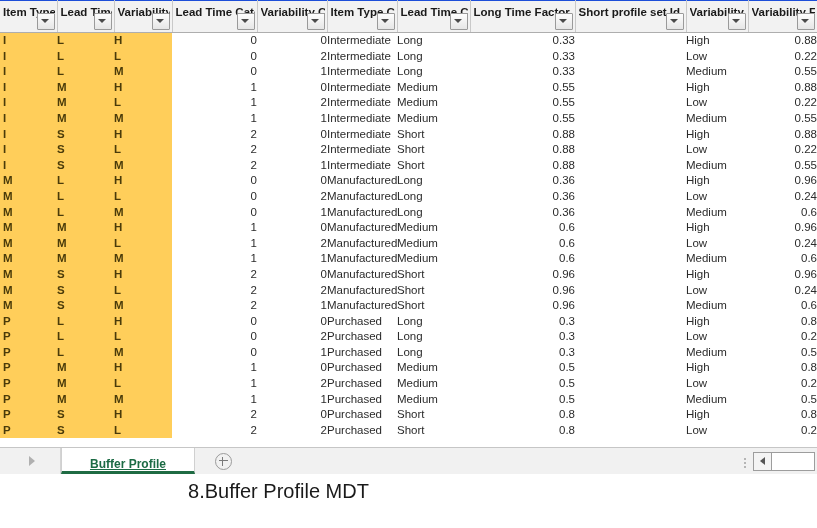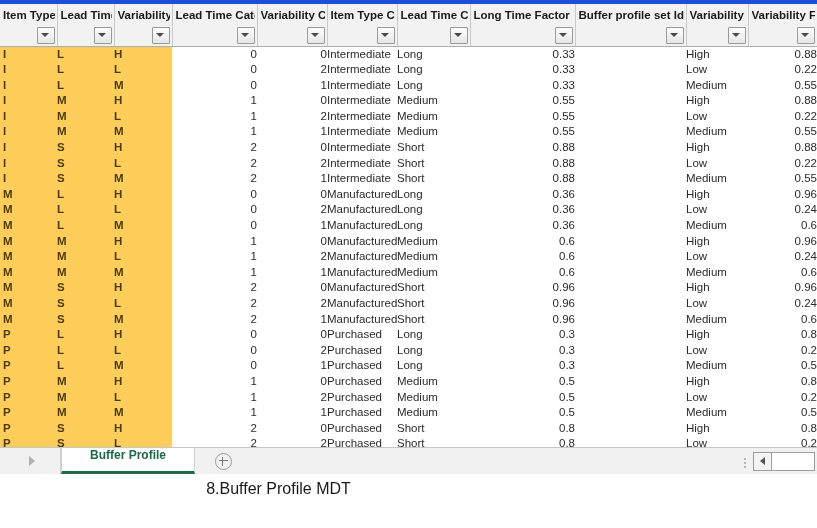--- a/index.html
+++ b/index.html
@@ -30,25 +30,25 @@
     overflow:hidden;
     white-space:nowrap;
     height:15.6px;
     line-height:15.6px;
     vertical-align:middle;
     box-sizing:border-box;
   }
 
   
   thead tr.hdr th{
-    height:44px;
+    height:32px;
     background:#f2f2f2;
     border-right:1px solid #c9c9c9;
     border-bottom:1px solid #aeaeae;
-    border-top:4px solid #1d4ed8;
+    border-top:1px solid #1d4ed8;
     position:relative;
     font-weight:bold;
     font-size:11.5px;
     color:#1a1a1a;
     text-align:left;
     padding:0 2px;
   }
   .hdr-text{
     display:block;
     position:absolute;
@@ -113,27 +113,28 @@
   .nav-arrows .tri{
     width:0;height:0;
     border-top:5px solid transparent;
     border-bottom:5px solid transparent;
     border-left:6px solid #b0b0b0;
     margin-left:4px;
   }
   .sheet-tab{
     min-width:104px;
     padding:0 14px;
-    display:flex;align-items:flex-start;justify-content:center;
+    display:flex;align-items:flex-end;justify-content:center;
     background:#ffffff;
     border-left:1px solid #d0d0d0;
     border-right:1px solid #d0d0d0;
     border-bottom:3px solid #1f6b43;
     font-weight:bold;font-size:12px;
     color:#1b6b44;
+    text-decoration:underline;
   }
   .add-sheet{
     width:56px;display:flex;align-items:center;justify-content:center;
   }
   .plus-circle{
     width:15px;height:15px;border-radius:50%;
     border:1px solid #9b9b9b;
     position:relative;
   }
   .plus-circle::before,.plus-circle::after{
@@ -167,21 +168,21 @@
   }
   .hs-track{
     flex:1;height:17px;border:1px solid #9d9d9d;border-left:none;
     background:#ffffff;
   }
 
   
   .caption{
     position:absolute;left:0;top:480px;width:817px;
     text-align:center;
-    font-size:16px;
+    font-size:20px;
     color:#1a1a1a;
     font-family:"Liberation Sans", sans-serif;
   }
   .caption span{ margin-left:-260px; }
 </style>
 </head>
 <body>
 
 <div class="workbook">
   <table class="grid">
@@ -234,21 +235,21 @@
             <span class="hdr-text">Lead Time Category</span>
             <span class="cmt"></span>
             <span class="filter-btn"></span>
           </th>
           <th>
             <span class="hdr-text">Long Time Factor</span>
             <span class="cmt"></span>
             <span class="filter-btn"></span>
           </th>
           <th>
-            <span class="hdr-text">Buffer profile set Id</span>
+            <span class="hdr-text">Short profile set Id</span>
             <span class="cmt"></span>
             <span class="filter-btn"></span>
           </th>
           <th>
             <span class="hdr-text">Variability Category</span>
             <span class="cmt"></span>
             <span class="filter-btn"></span>
           </th>
           <th>
             <span class="hdr-text">Variability Factor</span>

